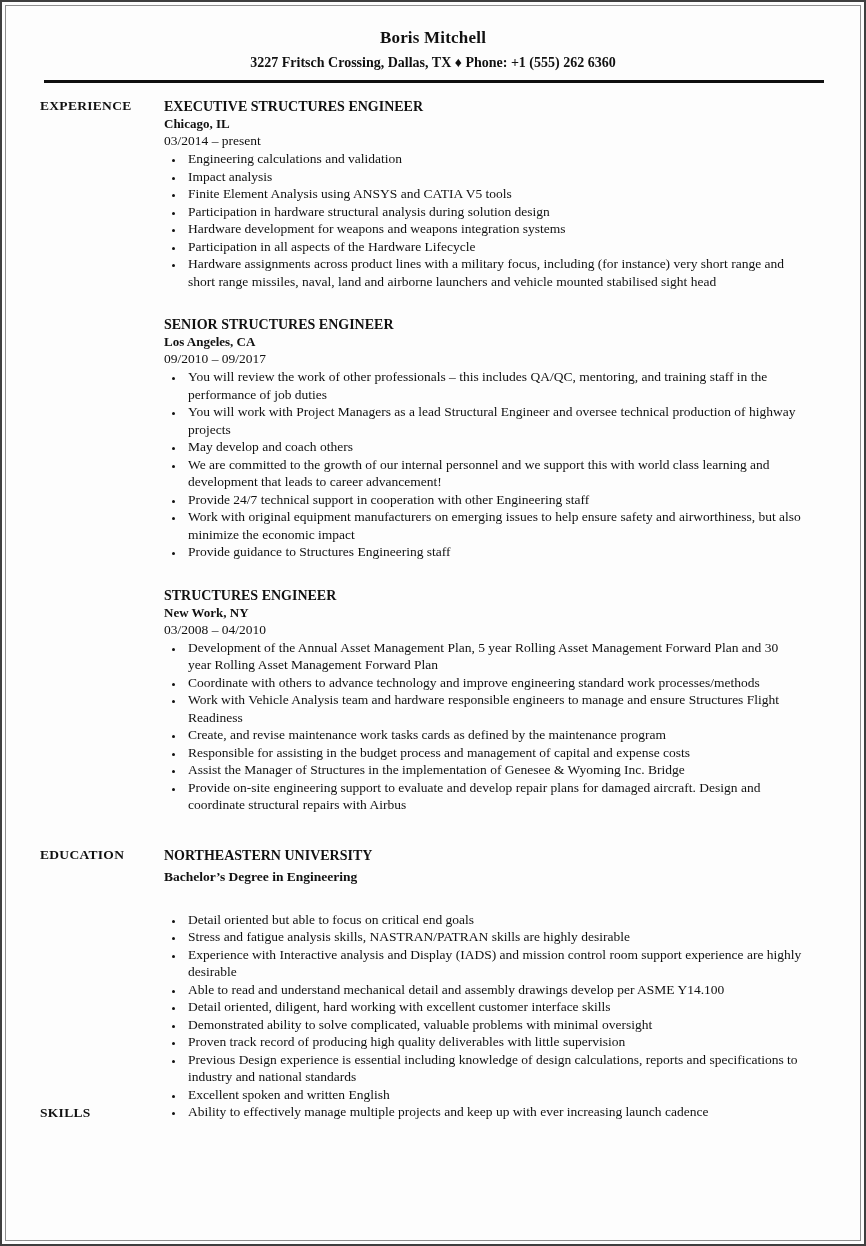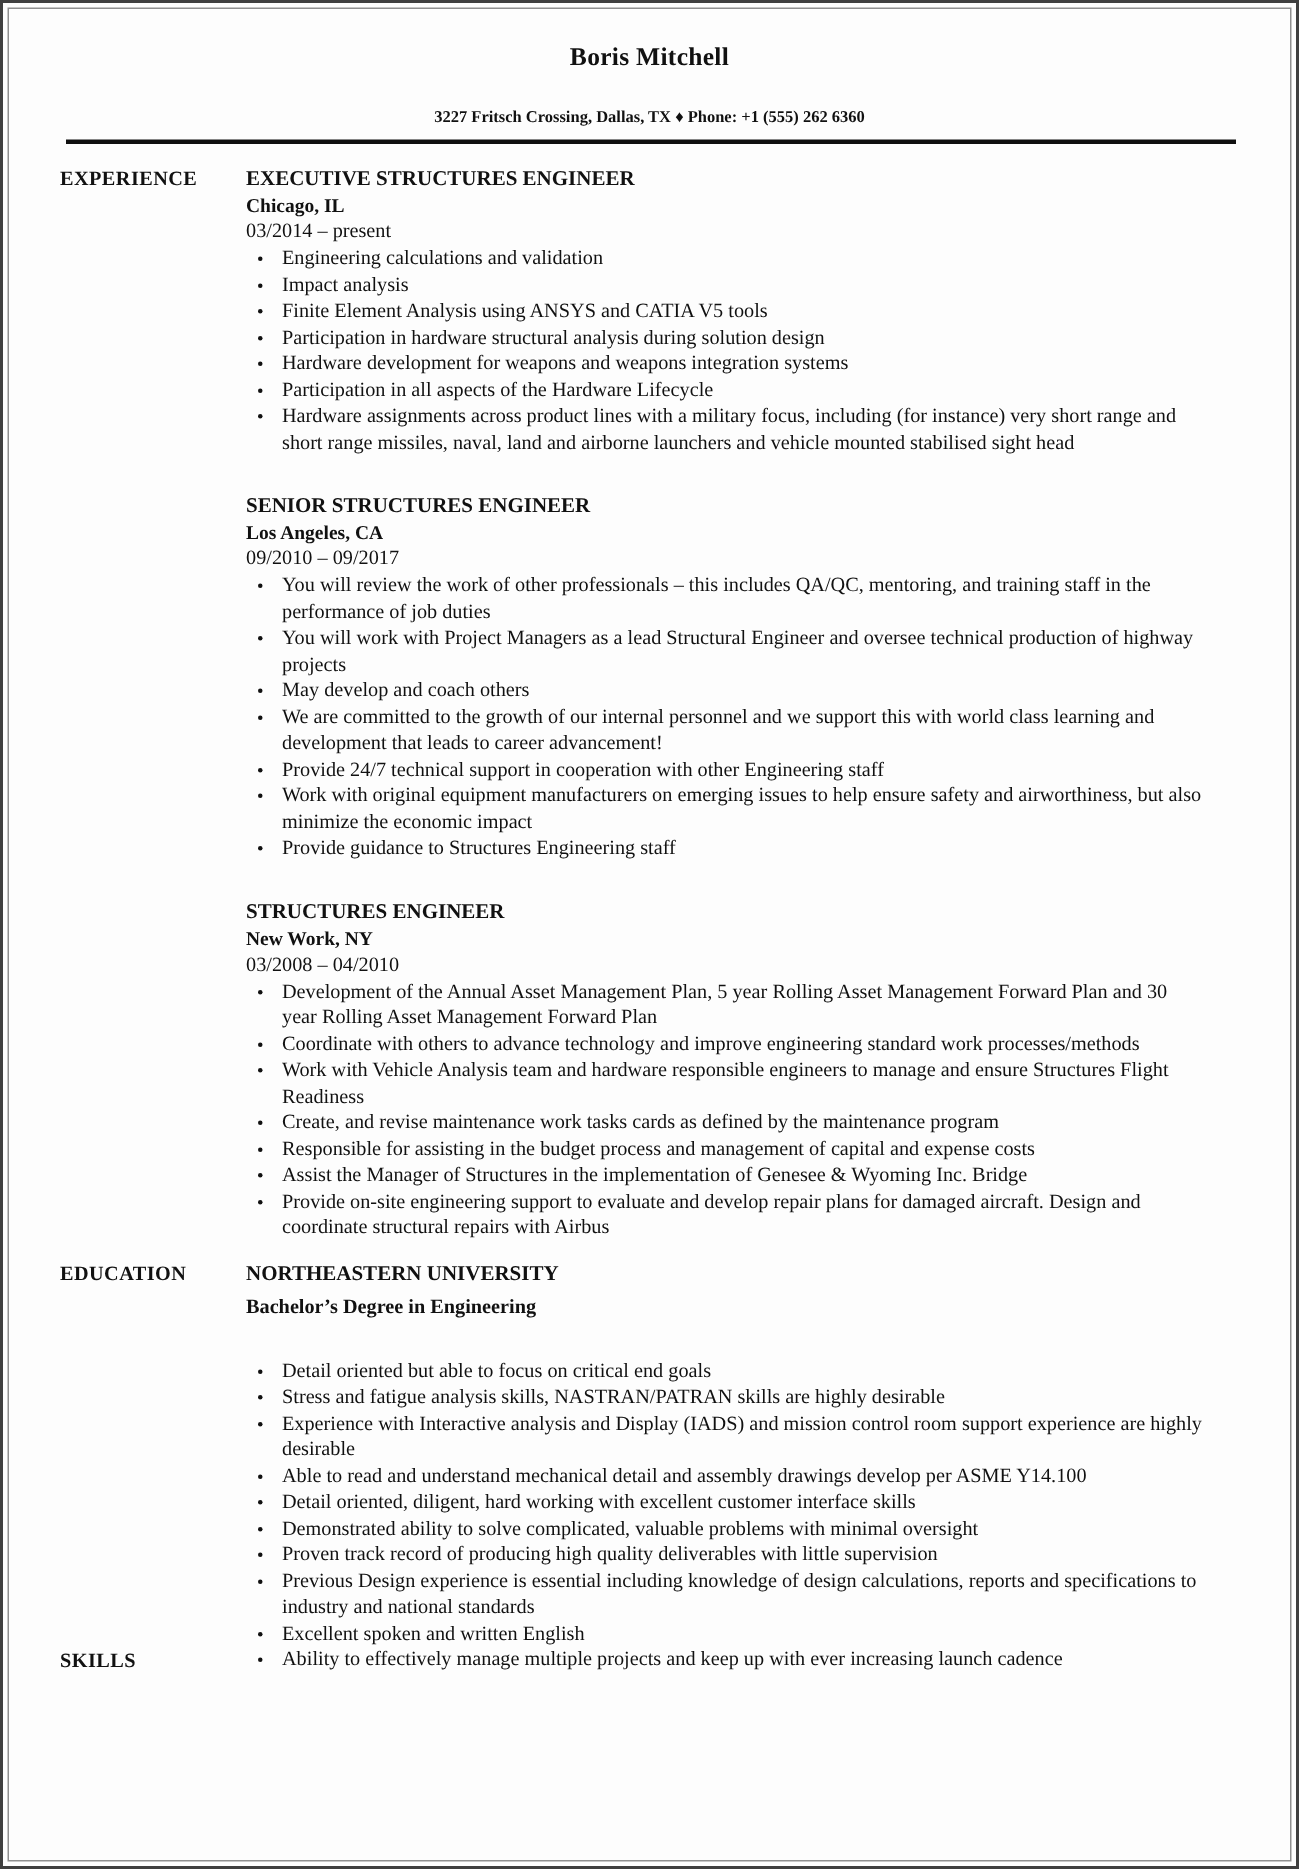--- a/index.html
+++ b/index.html
@@ -12,31 +12,31 @@
     height: 1246px;
     margin: 0 auto;
     background: #fdfdfd;
     border: 2px solid #3f3f3f;
     box-shadow: inset 0 0 0 3px #fdfdfd, inset 0 0 0 4px #8f8f8f;
     overflow: hidden;
   }
 
   .header { text-align: center; padding-top: 26px; }
   .name { font-size: 17px; font-weight: bold; letter-spacing: 0.2px; }
-  .contact { font-size: 11px; font-weight: bold; margin-top: 24px; }
+  .contact { font-size: 14px; font-weight: bold; margin-top: 7px; }
   .rule {
     height: 3px;
     background: #101010;
     margin: 9px 40px 0 42px;
   }
 
   .content { padding: 15px 60px 0 38px; }
 
   .section { display: flex; }
-  .section + .section.education { margin-top: 14px; }
+  .section + .section.education { margin-top: 33px; }
   .section + .section.skills { margin-top: 24px; align-items: flex-end; }
 
   .section-label {
     flex: 0 0 124px;
     font-size: 13.5px;
     font-weight: bold;
     letter-spacing: 0.3px;
   }
   .section-body { flex: 1 1 auto; min-width: 0; }
 

